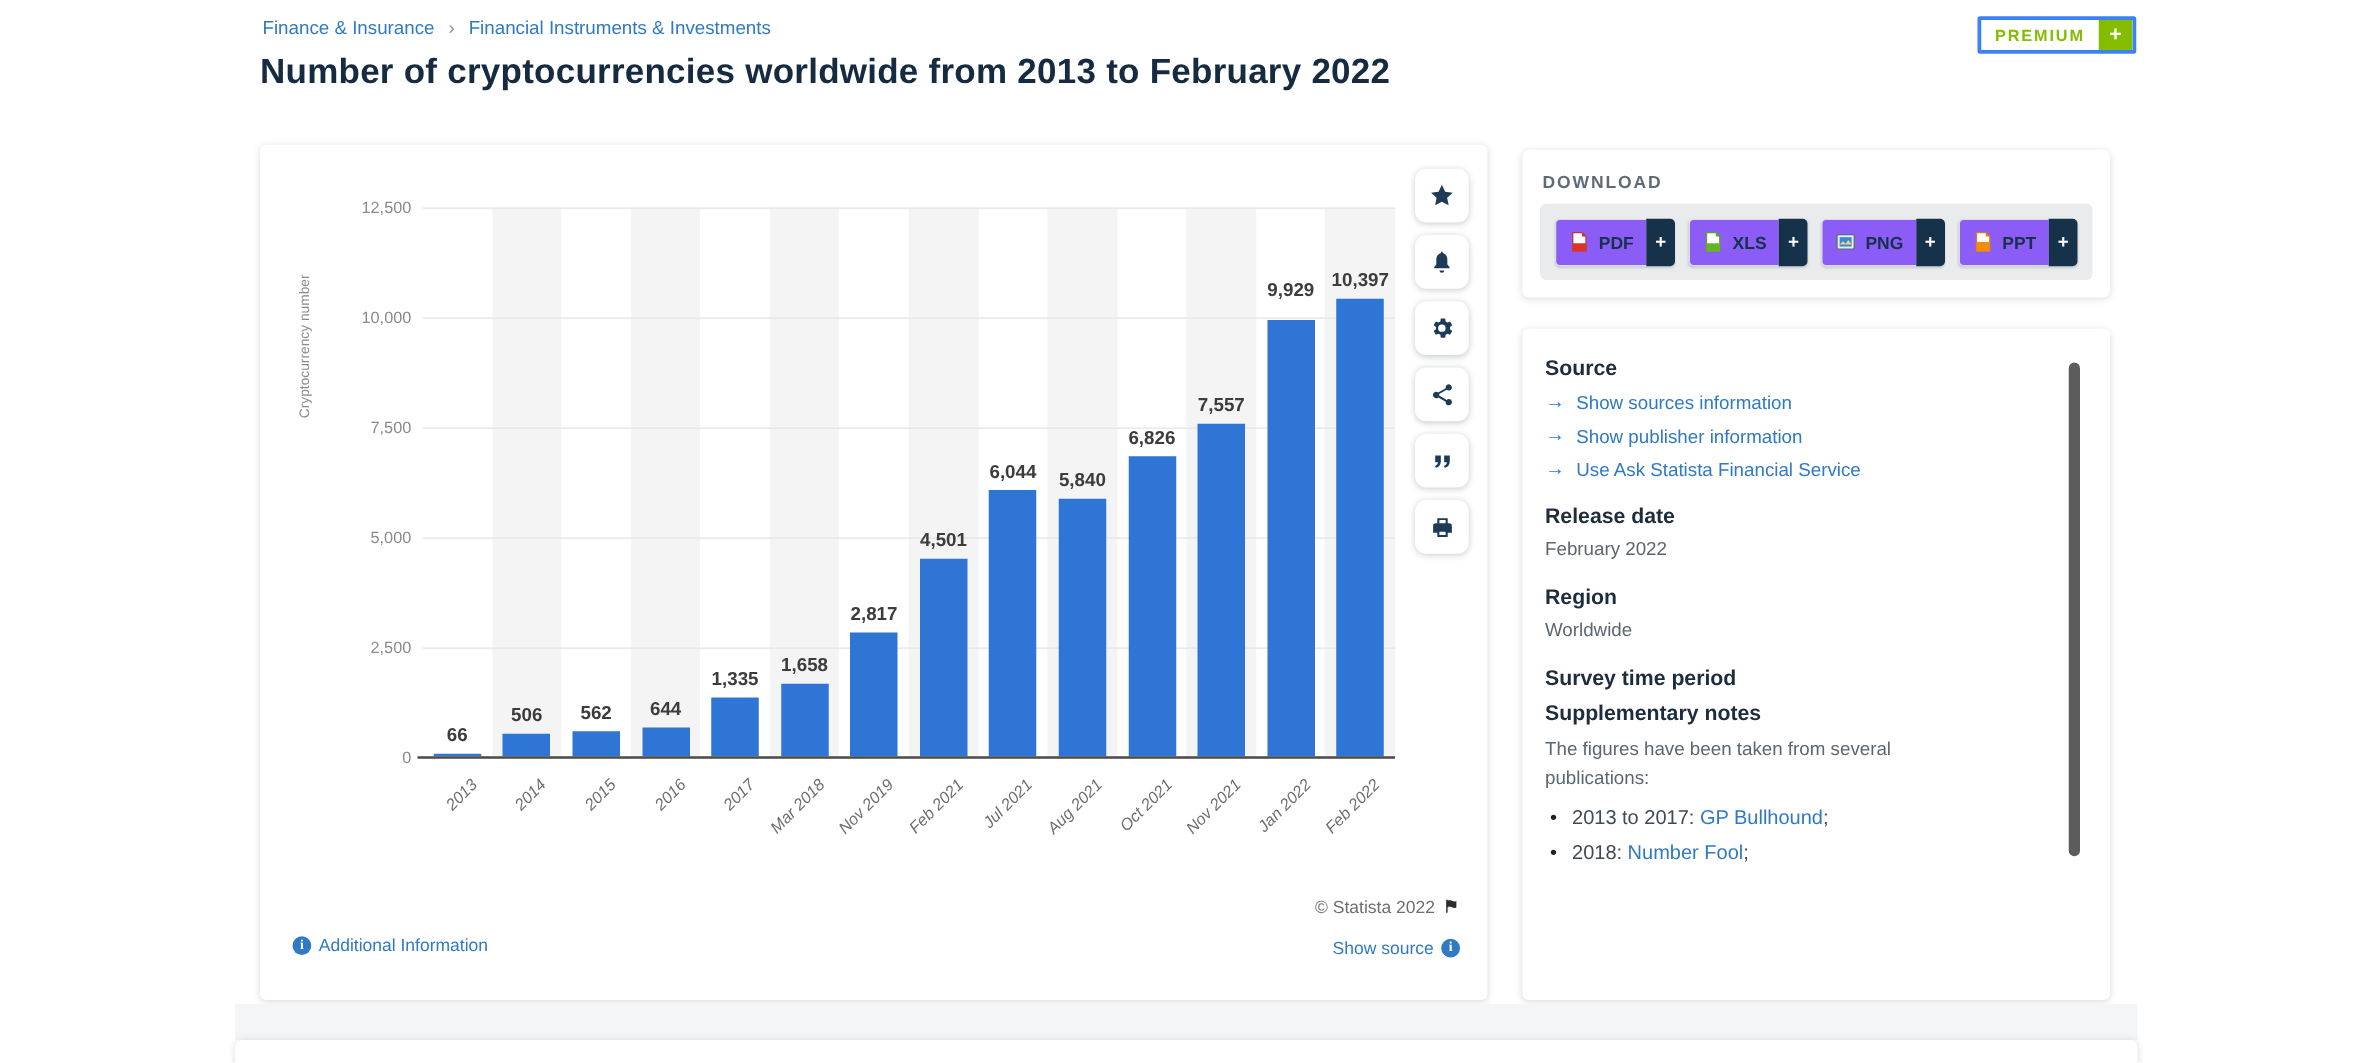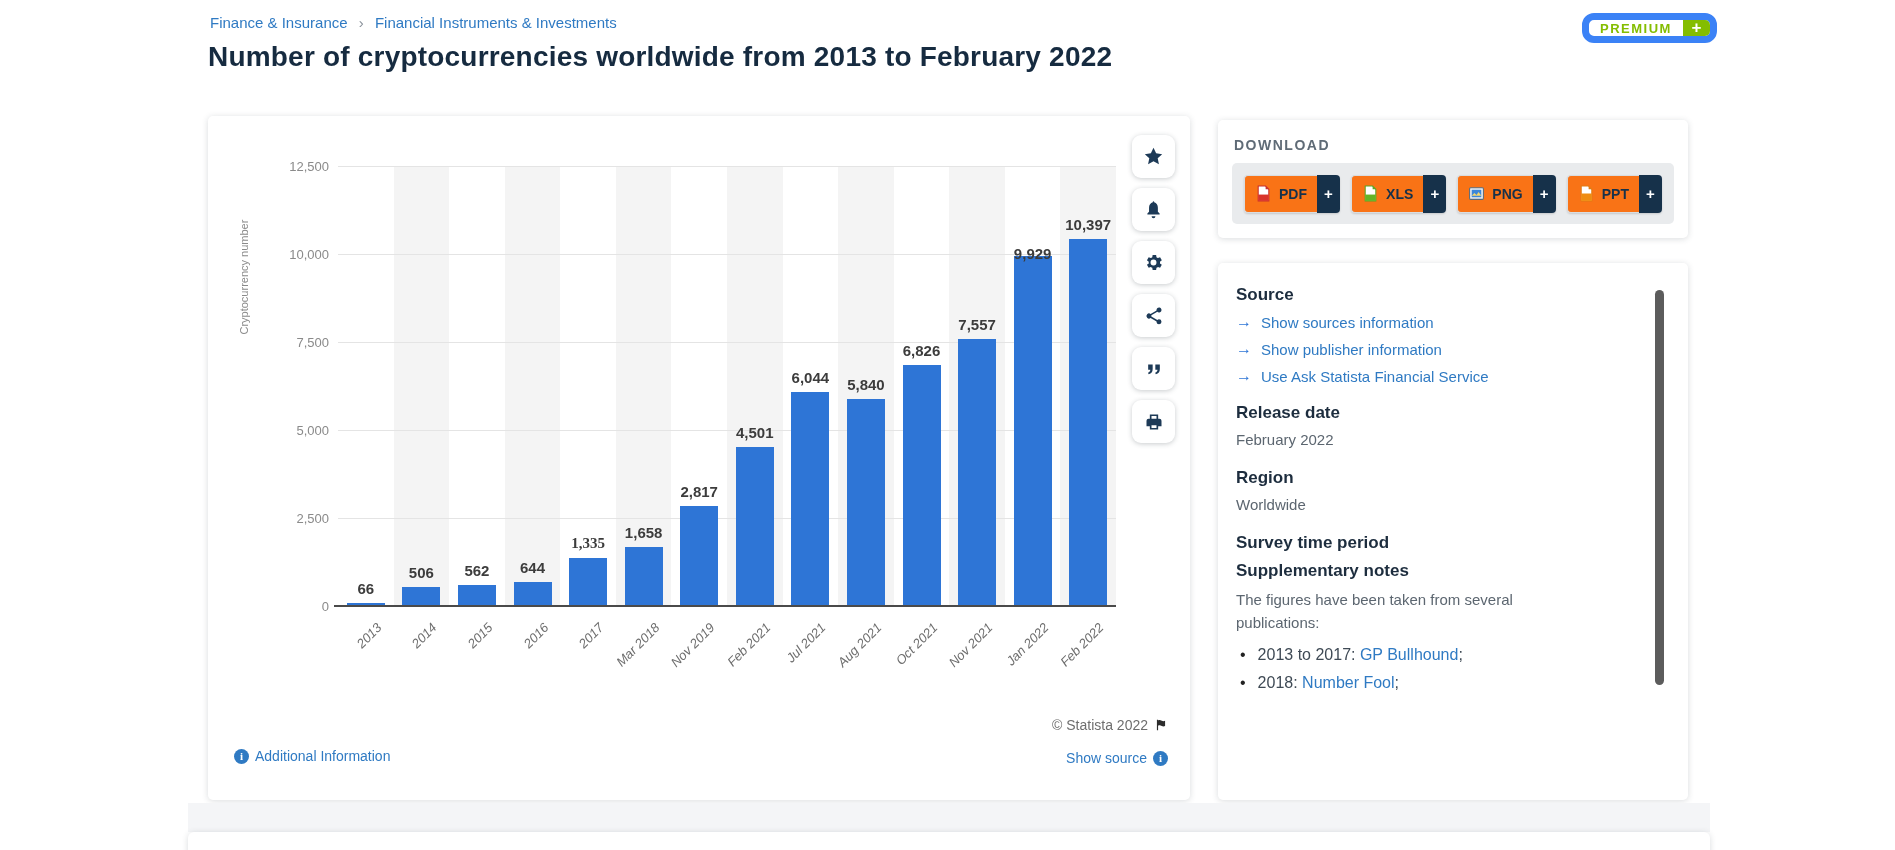--- a/index.html
+++ b/index.html
@@ -22,21 +22,21 @@
   .breadcrumb a { color:#2f7ac3; text-decoration:none; cursor:pointer; }
   .breadcrumb .sep { color:#8a929b; margin:0 7px; }
   .page-title {
     position:absolute; left:208px; top:41px;
     font-size:28px; font-weight:bold; color:#162b40; letter-spacing:0.2px;
   }
   
   .premium {
     position:absolute; left:1582px; top:13px; height:30px;
     display:flex; align-items:stretch;
-    border:7px solid #3b82f6; border-radius:12px; background:#fff; overflow:hidden;
+    border:3px solid #3b82f6; border-radius:2px; background:#fff; overflow:hidden;
     cursor:pointer;
   }
   .premium .label {
     display:flex; align-items:center; padding:0 11px;
     color:#84bd00; font-size:13px; font-weight:bold; letter-spacing:1.5px;
   }
   .premium .plus {
     width:27px; background:#84bd00; color:#fff;
     display:flex; align-items:center; justify-content:center;
     font-size:17px; font-weight:bold;
@@ -94,21 +94,21 @@
     font-size:14px; font-weight:bold; color:#5f6b76; letter-spacing:1.5px;
   }
   .download-tray {
     position:absolute; left:14px; top:43px; width:442px; height:61px;
     background:#e9ebed; border-radius:5px;
     display:flex; align-items:center; justify-content:space-between; padding:0 12px;
   }
   .dl-group { display:flex; cursor:pointer; box-shadow:0 1px 2px rgba(0,0,0,0.15); border-radius:4px; }
   .dl-main {
     display:flex; align-items:center; gap:7px;
-    background:#f97316; border:1px solid #d9dde1; border-right:none;
+    background:#8b5cf6; border:1px solid #d9dde1; border-right:none;
     border-radius:4px 0 0 4px; padding:0 10px; height:38px;
     font-size:14px; font-weight:bold; color:#16314a;
   }
   .dl-plus {
     width:23px; height:38px; background:#16314a; color:#fff;
     border-radius:0 4px 4px 0;
     display:flex; align-items:center; justify-content:center;
     font-size:15px; font-weight:bold;
   }
   
@@ -182,21 +182,21 @@
       <div class="bar" style="left: 64.3571px; width: 38px; height: 17.8112px; background: rgb(46, 117, 214);"></div>
       <div class="bar-value" style="left: 83.3571px; bottom: 24.8112px;">506</div>
       <div class="xtick" style="left: 91.3571px; top: 454px;">2014</div>
       <div class="bar" style="left: 119.929px; width: 38px; height: 19.7824px; background: rgb(46, 117, 214);"></div>
       <div class="bar-value" style="left: 138.929px; bottom: 26.7824px;">562</div>
       <div class="xtick" style="left: 146.929px; top: 454px;">2015</div>
       <div class="bar" style="left: 175.5px; width: 38px; height: 22.6688px; background: rgb(46, 117, 214);"></div>
       <div class="bar-value" style="left: 194.5px; bottom: 29.6688px;">644</div>
       <div class="xtick" style="left: 202.5px; top: 454px;">2016</div>
       <div class="bar" style="left: 231.071px; width: 38px; height: 46.992px; background: rgb(46, 117, 214);"></div>
-      <div class="bar-value" style="left: 250.071px; bottom: 53.992px; font-family: Liberation Serif, serif;">1,335</div>
+      <div class="bar-value" style="left: 250.071px; bottom: 53.992px;">1,335</div>
       <div class="xtick" style="left: 258.071px; top: 454px;">2017</div>
       <div class="bar" style="left: 286.643px; width: 38px; height: 58.3616px; background: rgb(46, 117, 214);"></div>
       <div class="bar-value" style="left: 305.643px; bottom: 65.3616px;">1,658</div>
       <div class="xtick" style="left: 313.643px; top: 454px;">Mar 2018</div>
       <div class="bar" style="left: 342.214px; width: 38px; height: 99.1584px; background: rgb(46, 117, 214);"></div>
       <div class="bar-value" style="left: 361.214px; bottom: 106.158px;">2,817</div>
       <div class="xtick" style="left: 369.214px; top: 454px;">Nov 2019</div>
       <div class="bar" style="left: 397.786px; width: 38px; height: 158.435px; background: rgb(46, 117, 214);"></div>
       <div class="bar-value" style="left: 416.786px; bottom: 165.435px;">4,501</div>
       <div class="xtick" style="left: 424.786px; top: 454px;">Feb 2021</div>
@@ -206,21 +206,21 @@
       <div class="bar" style="left: 508.929px; width: 38px; height: 205.568px; background: rgb(46, 117, 214);"></div>
       <div class="bar-value" style="left: 527.929px; bottom: 212.568px; margin-top: 28px;">5,840</div>
       <div class="xtick" style="left: 535.929px; top: 454px;">Aug 2021</div>
       <div class="bar" style="left: 564.5px; width: 38px; height: 240.275px; background: rgb(46, 117, 214);"></div>
       <div class="bar-value" style="left: 583.5px; bottom: 247.275px;">6,826</div>
       <div class="xtick" style="left: 591.5px; top: 454px;">Oct 2021</div>
       <div class="bar" style="left: 620.071px; width: 38px; height: 266.006px; background: rgb(46, 117, 214);"></div>
       <div class="bar-value" style="left: 639.071px; bottom: 273.006px; margin-top: 10px;">7,557</div>
       <div class="xtick" style="left: 647.071px; top: 454px;">Nov 2021</div>
       <div class="bar" style="left: 675.643px; width: 38px; height: 349.501px; background: rgb(46, 117, 214);"></div>
-      <div class="bar-value" style="left: 694.643px; bottom: 344px;">9,929</div>
+      <div class="bar-value" style="left: 694.643px; bottom: 365px;">9,929</div>
       <div class="xtick" style="left: 702.643px; top: 454px;">Jan 2022</div>
       <div class="bar" style="left: 731.214px; width: 38px; height: 365.974px; background: rgb(46, 117, 214);"></div>
       <div class="bar-value" style="left: 750.214px; bottom: 372.974px;">10,397</div>
       <div class="xtick" style="left: 758.214px; top: 454px;">Feb 2022</div>
       <div class="baseline"></div>
     </div>
 
   <div class="chart-footer-link" id="additional-info">
     <span class="info-badge">i</span>
     <span>Additional Information</span>

